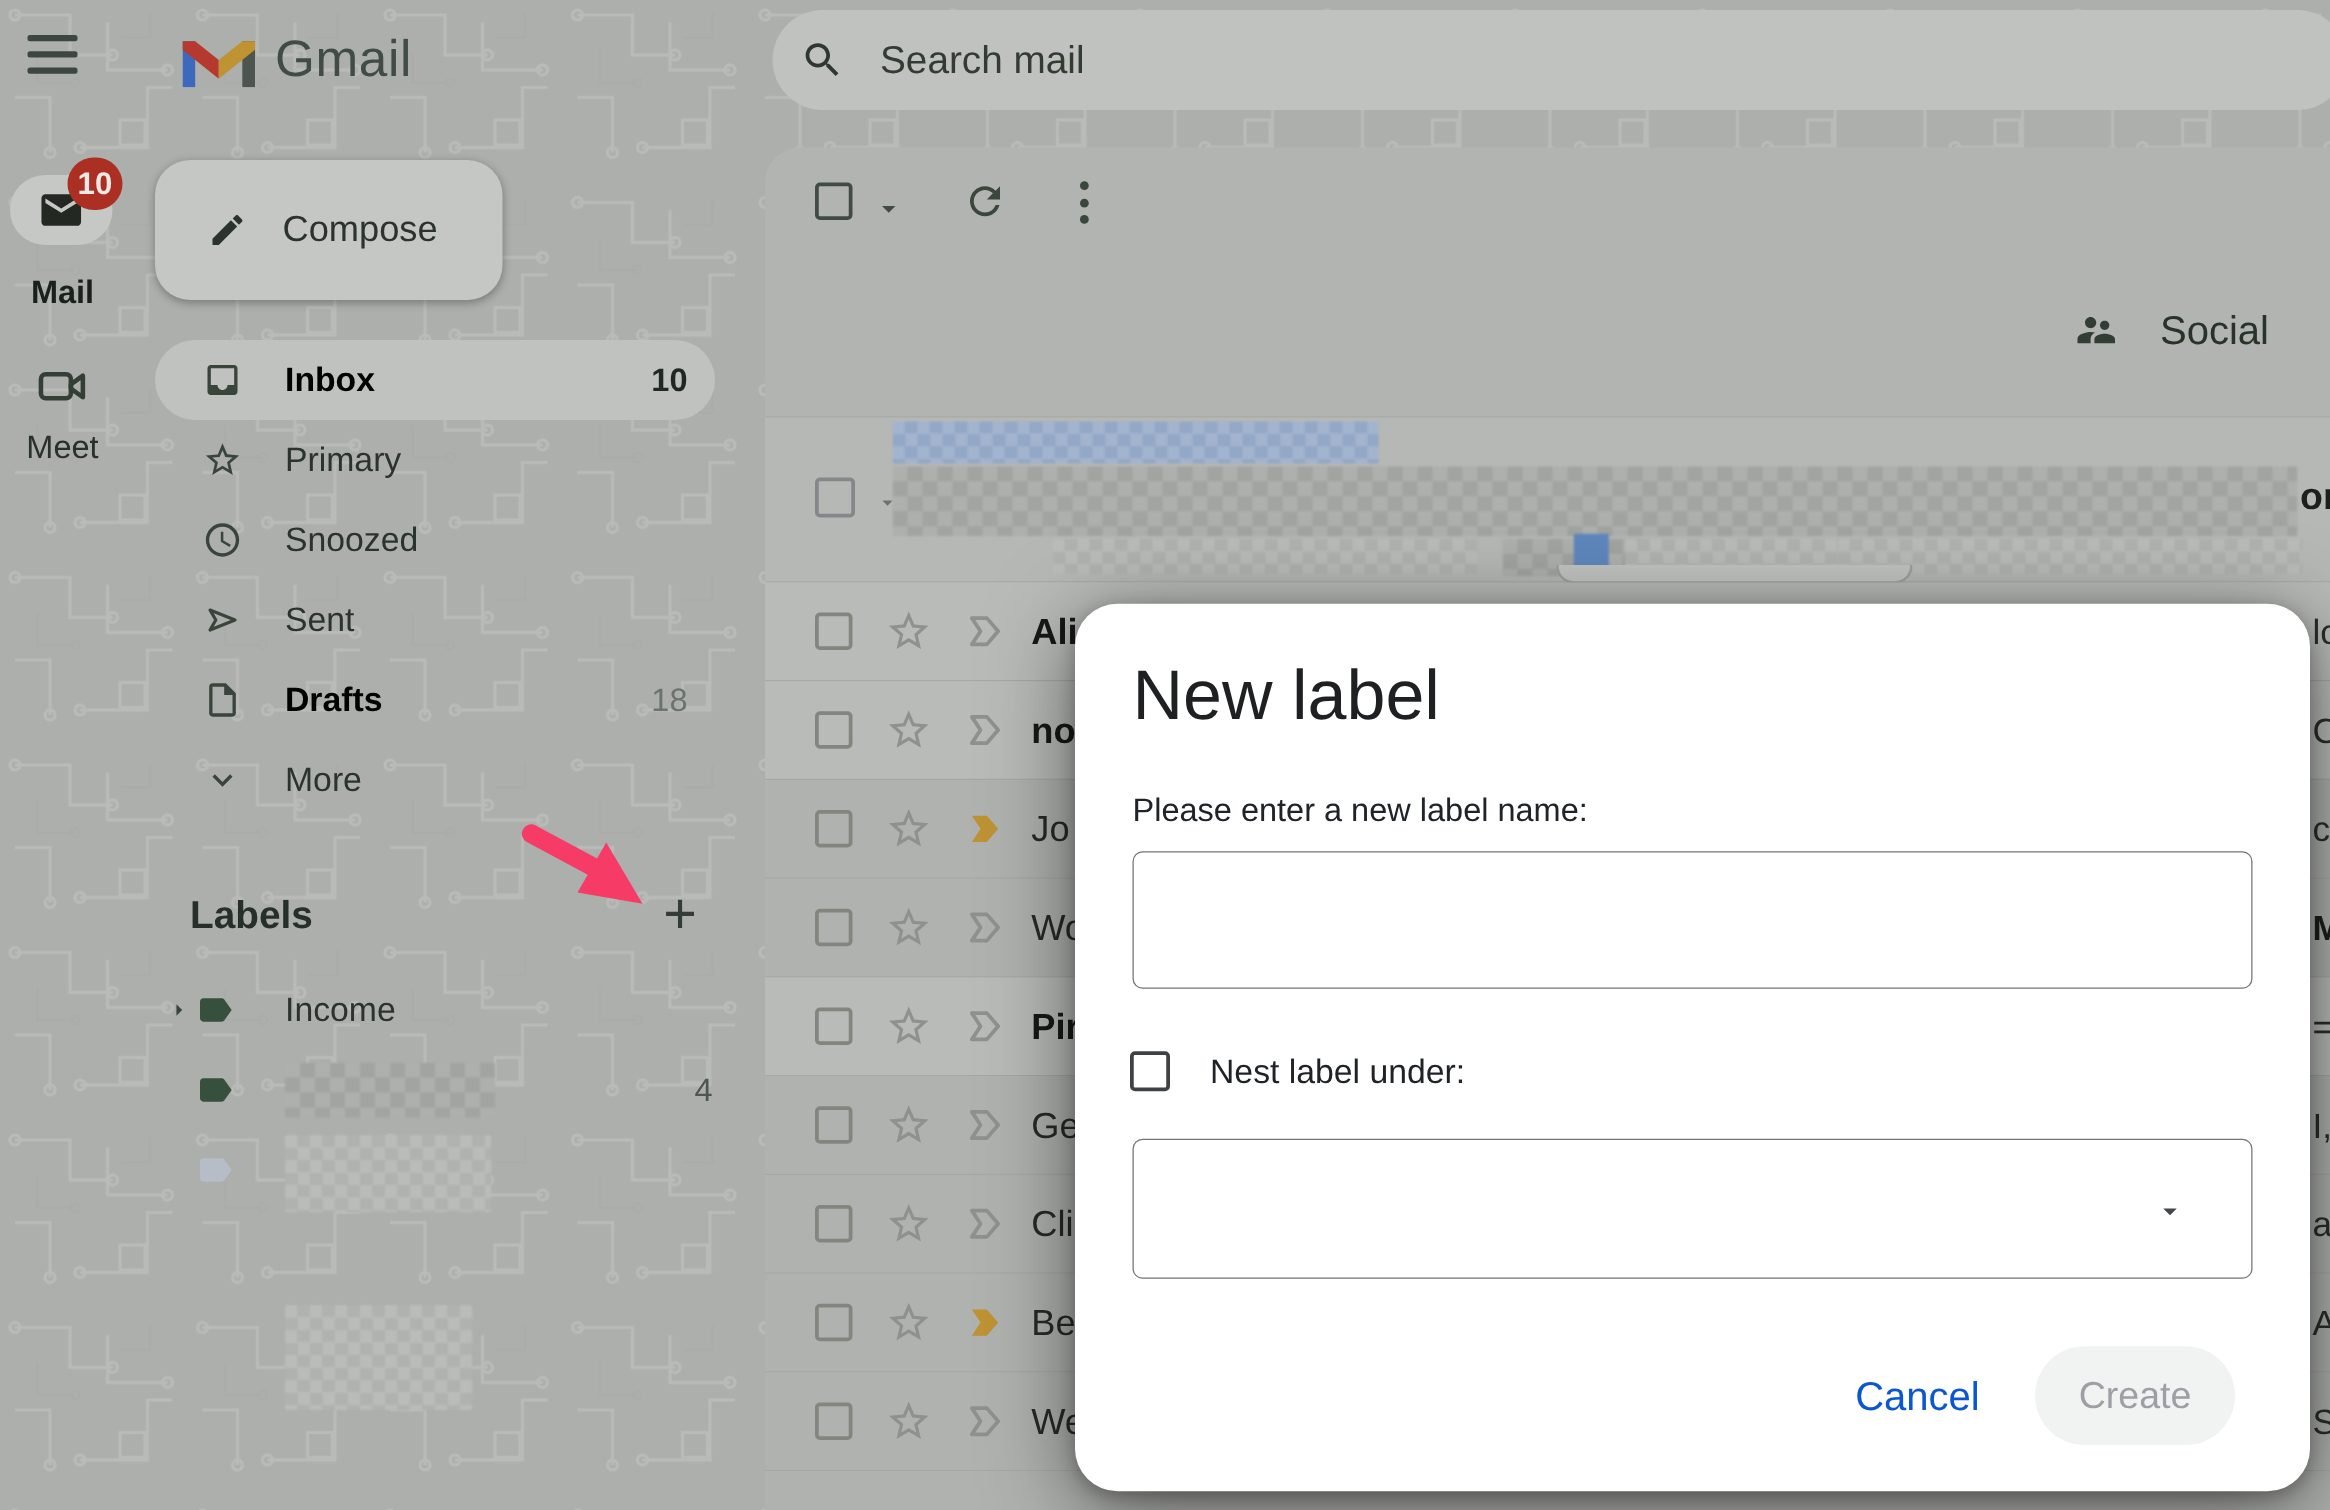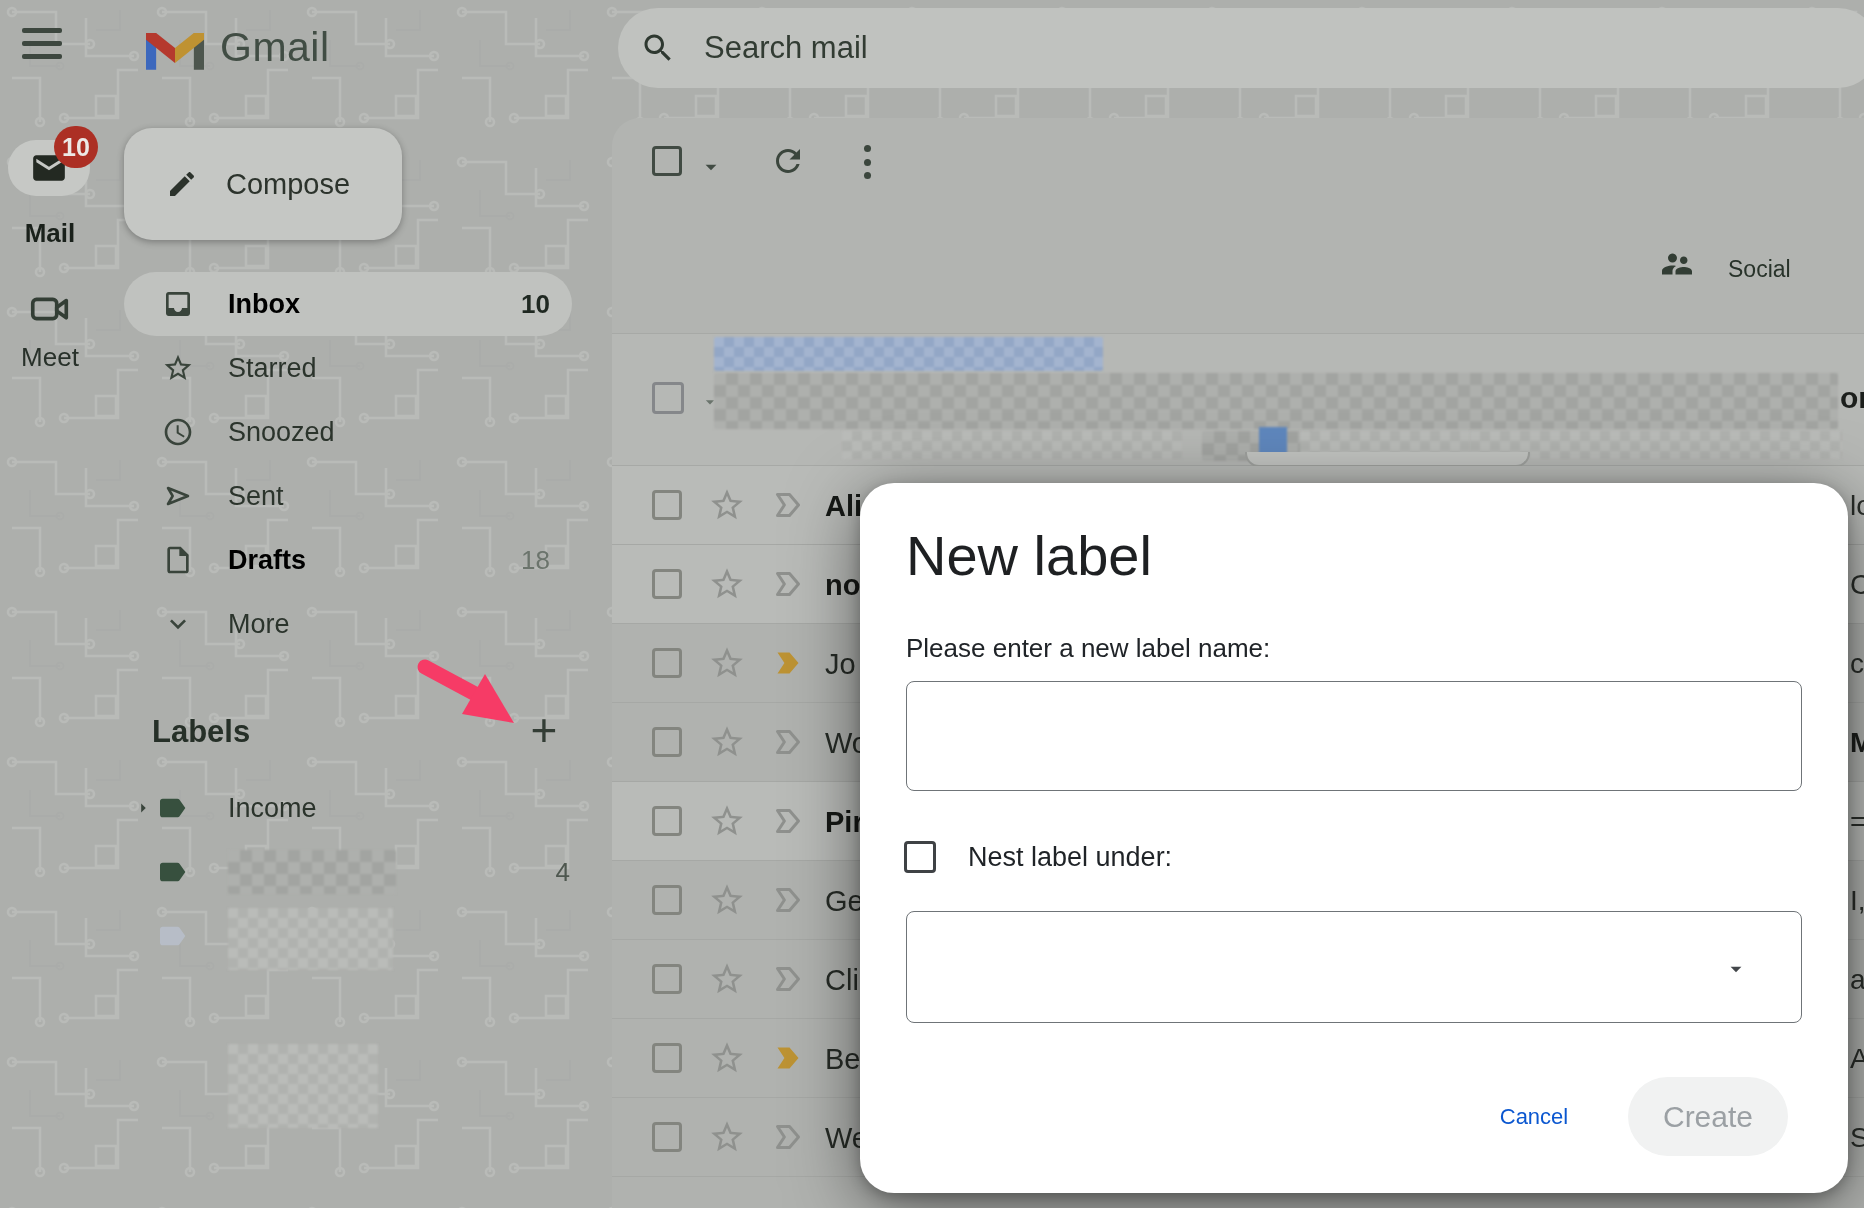--- a/index.html
+++ b/index.html
@@ -75,21 +75,21 @@
   .tab-primary svg{position:absolute;left:36px;top:17px;width:34px;height:34px;color:#1455bd;}
   .tab-primary .lbl{position:absolute;left:104px;top:19px;font-size:30px;color:#1455bd;font-weight:500;}
   .tab-underline{position:absolute;left:18px;bottom:0;width:470px;height:7px;background:#1254c4;border-radius:7px 7px 0 0;}
   .tab-promotions{left:520px;width:400px;}
   .tab-promotions svg{position:absolute;left:21px;top:19px;width:34px;height:34px;color:#323d34;}
   .tab-promotions .lbl{position:absolute;left:83px;top:4px;font-size:29px;color:#28332a;}
   .promo-badge{position:absolute;left:245px;top:0px;height:34px;border-radius:17px;background:#2c3e30;color:#e8eae7;font-size:22px;font-weight:700;display:flex;align-items:center;padding:0 14px;}
   .promo-snippet{position:absolute;left:83px;top:44px;width:320px;height:24px;}
   .tab-social{left:1020px;width:232px;}
   .tab-social svg{position:absolute;left:27px;top:14px;width:36px;height:36px;color:#323d34;}
-  .tab-social .lbl{position:absolute;left:96px;top:24px;font-size:23px;color:#28332a;}
+  .tab-social .lbl{position:absolute;left:96px;top:14px;font-size:32px;color:#28332a;}
 
   
   .row1{position:absolute;left:0;top:215px;width:1252px;height:133px;background:#b6b8b5;border-top:1px solid #a7a9a6;border-bottom:1px solid #a7a9a6;}
   .row1 .cb{position:absolute;left:40px;top:48px;width:32px;height:32px;border:3px solid #85878a;border-radius:4px;cursor:pointer;}
   .row1 .caret{position:absolute;left:88px;top:58px;width:20px;height:20px;color:#6a746c;cursor:pointer;}
   .r1-sender{left:102px;top:3px;width:389px;height:34px;}
   .r1-line1{left:102px;top:39px;width:1124px;height:56px;}
   .r1-om{position:absolute;left:1228px;top:47px;font-size:30px;font-weight:700;color:#1c1f1c;}
   .r1-line2a{left:230px;top:97px;width:340px;height:28px;}
   .r1-line2b{left:590px;top:97px;width:110px;height:30px;}
@@ -118,21 +118,21 @@
     box-shadow:0 14px 70px rgba(0,0,0,.5),0 4px 14px rgba(0,0,0,.25);}
   .dlg-title{position:absolute;left:46px;top:40px;font-size:56px;color:#1e2022;}
   .dlg-prompt{position:absolute;left:46px;top:150px;font-size:26px;color:#202428;}
   .dlg-input{position:absolute;left:46px;top:198px;width:896px;height:110px;border:1.5px solid #6f7478;border-radius:8px;background:#fff;font-size:28px;padding:0 20px;color:#1f1f1f;outline:none;font-family:"Liberation Sans",sans-serif;}
   .dlg-nest{position:absolute;left:44px;top:358px;display:flex;align-items:center;gap:32px;}
   .dlg-cb{width:32px;height:32px;border:3.5px solid #3f4245;border-radius:4px;cursor:pointer;flex:0 0 auto;}
   .dlg-nest .lbl{font-size:27px;color:#1f2327;}
   .dlg-select{position:absolute;left:46px;top:428px;width:896px;height:112px;border:1.5px solid #6f7478;border-radius:8px;background:#fff;cursor:pointer;}
   .dlg-select .val{position:absolute;left:20px;top:38px;font-size:28px;color:#1f1f1f;}
   .dlg-select svg{position:absolute;right:52px;top:44px;width:26px;height:26px;color:#43474b;}
-  .dlg-cancel{position:absolute;left:614px;top:614px;width:120px;height:40px;font-size:22px;font-weight:500;color:#0b57d0;background:none;border:none;cursor:pointer;text-align:center;font-family:"Liberation Sans",sans-serif;}
+  .dlg-cancel{position:absolute;left:614px;top:614px;width:120px;height:40px;font-size:32px;font-weight:500;color:#0b57d0;background:none;border:none;cursor:pointer;text-align:center;font-family:"Liberation Sans",sans-serif;}
   .dlg-create{position:absolute;left:768px;top:594px;width:160px;height:79px;border-radius:40px;background:#f1f2f2;color:#9ba0a4;font-size:30px;font-weight:500;border:none;cursor:default;font-family:"Liberation Sans",sans-serif;}
 
   
   .annot-arrow{position:absolute;left:408px;top:652px;width:160px;height:110px;z-index:6;pointer-events:none;}
 
   .hidden-defs{position:absolute;width:0;height:0;overflow:hidden;}
 </style>
 </head>
 <body>
 
@@ -267,21 +267,21 @@
       <svg>
           <use href="#i-inbox"></use>
         </svg>
       <span class="lbl">Inbox</span>
       <span class="cnt">10</span>
     </div>
     <div class="nav-item">
       <svg>
           <use href="#i-star"></use>
         </svg>
-      <span class="lbl">Starred</span>
+      <span class="lbl">Primary</span>
     </div>
     <div class="nav-item">
       <svg>
           <use href="#i-clock"></use>
         </svg>
       <span class="lbl">Snoozed</span>
     </div>
     <div class="nav-item">
       <svg>
           <use href="#i-send"></use>

